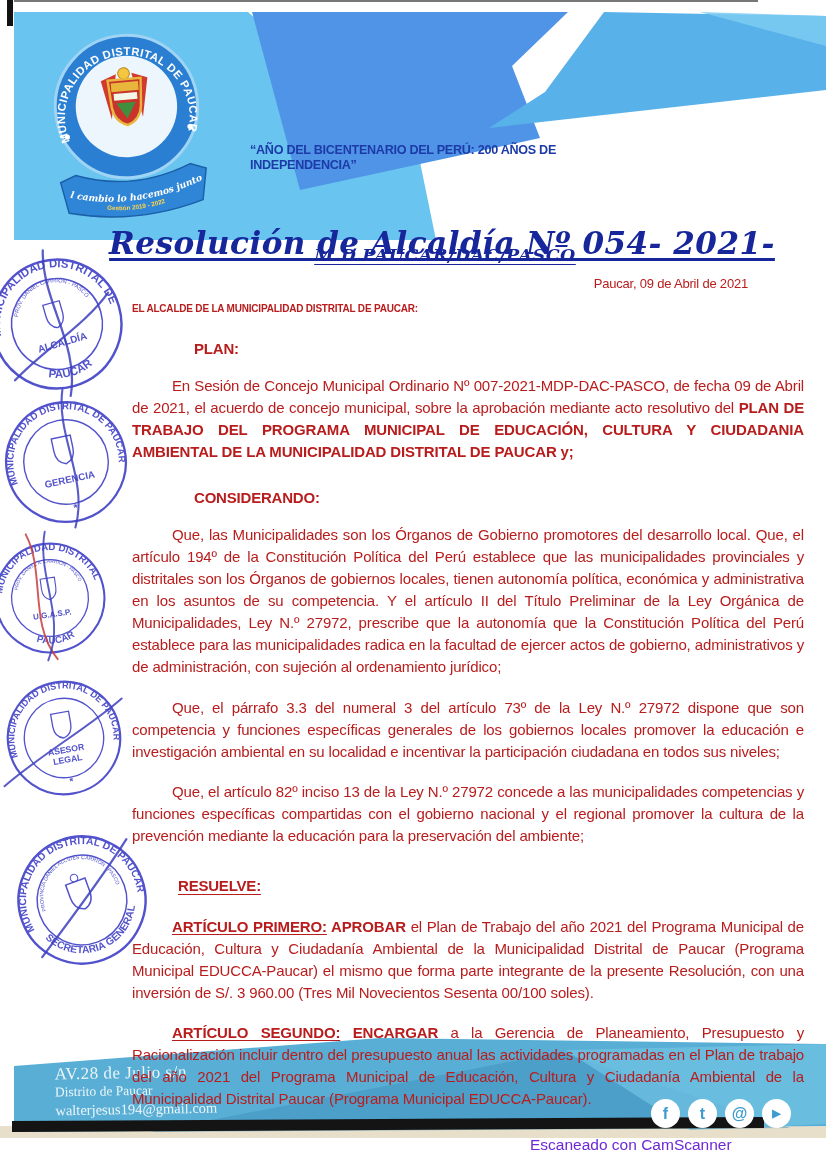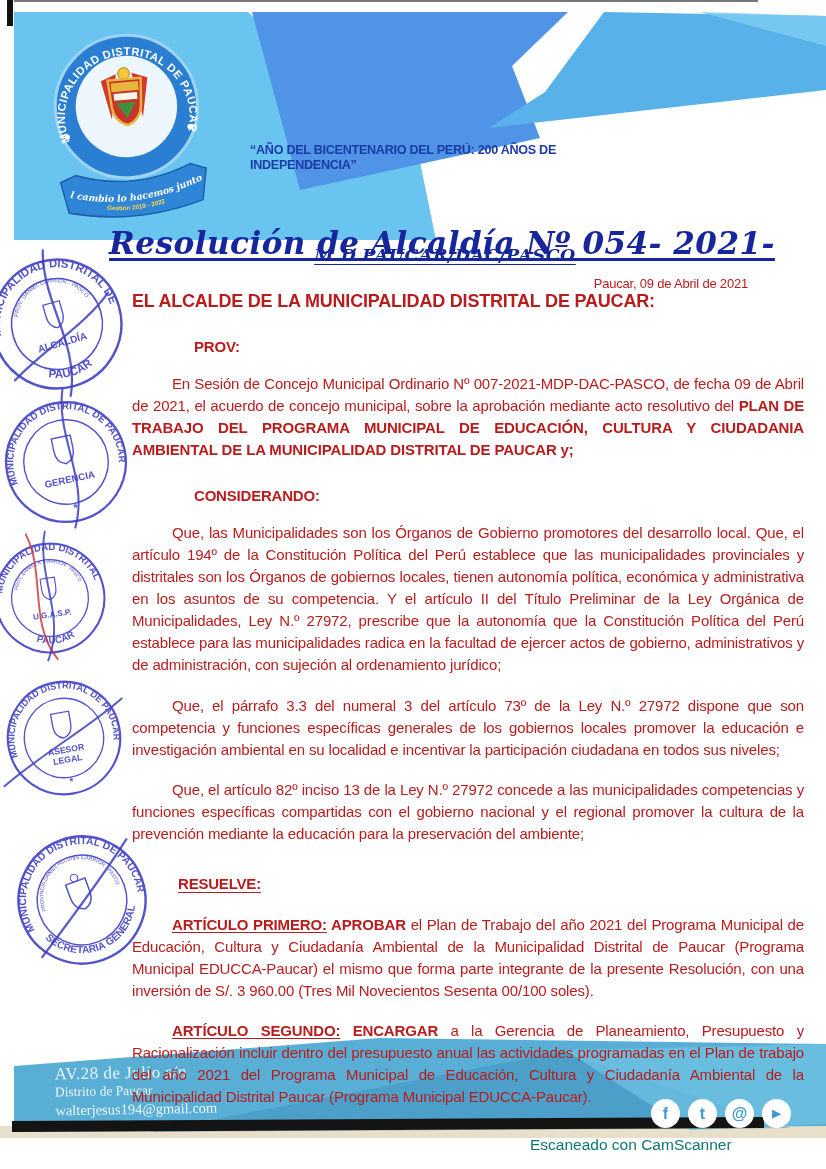--- a/index.html
+++ b/index.html
@@ -22,21 +22,21 @@
   .title{position:absolute;left:84px;right:26px;top:202px;text-align:center;
          font-family:"DejaVu Serif",serif;font-style:italic;font-weight:700;font-size:31px;
          color:#17279b;text-decoration:underline;text-decoration-thickness:2.5px;text-underline-offset:4px;
          letter-spacing:.5px;z-index:2;margin-top:23px;}
   .subtitle{position:absolute;left:90px;right:26px;top:245px;text-align:center;
          font-family:"DejaVu Serif",serif;font-style:italic;font-weight:700;font-size:17.5px;
          color:#17279b;text-decoration:underline;text-underline-offset:3px;letter-spacing:.5px;z-index:2;}
   
   .body{position:absolute;left:132px;top:276px;width:672px;color:#b91c1c;z-index:4;}
   .date{text-align:right;padding-right:56px;font-size:13px;letter-spacing:-.2px;}
-  .addressee{margin-top:0;font-size:18px;font-weight:700;letter-spacing:-.2px;}
+  .addressee{margin-top:12px;font-size:10px;font-weight:700;letter-spacing:-.2px;}
   .sechead{margin:26px 0 0 62px;font-size:15px;font-weight:700;letter-spacing:-.2px;}
   .sechead.u{text-decoration:underline;text-underline-offset:3px;margin-left:46px;}
   .para{margin:18px 0 0 0;font-size:15px;line-height:1.47;text-align:justify;text-indent:40px;
         letter-spacing:-.15px;}
   .para+.para{}
   .b{font-weight:700;}
   .u{text-decoration:underline;text-underline-offset:2px;}
   
   .stamp{position:absolute;z-index:2;opacity:.92;overflow:visible;}
   .sc{fill:none;stroke:#4444c8;stroke-width:2.6;}
@@ -47,21 +47,21 @@
   
   .address{position:absolute;left:55px;top:1062px;z-index:3;color:rgba(255,255,255,.88);
            font-family:"Liberation Serif",serif;transform:rotate(-1deg);line-height:1.25;}
   .address .l1{font-size:17px;letter-spacing:.5px;}
   .address .l2{font-size:13.5px;}
   .address .l3{font-size:14.5px;}
   .social{position:absolute;top:1099px;left:651px;display:flex;gap:8px;z-index:3;}
   .sicon{width:29px;height:29px;border-radius:50%;background:#ffffff;color:#3d9bd0;
          display:flex;align-items:center;justify-content:center;font-weight:700;font-size:16px;}
   .sicon.play{font-size:11px;}
-  .scan-note{position:absolute;left:530px;top:1136px;font-size:15.5px;color:#0f766e;z-index:3;
+  .scan-note{position:absolute;left:530px;top:1136px;font-size:15.5px;color:#6d28d9;z-index:3;
              font-family:"Liberation Sans",sans-serif;}
 </style>
 </head>
 <body>
 
 <div id="page">
 
   <div class="top-hairline"></div>
   <div class="corner-tick"></div>
 
@@ -188,21 +188,21 @@
     <text class="st" font-size="11" font-weight="700"><textPath href="#s4b" startOffset="50%" text-anchor="middle">SECRETARIA GENERAL</textPath></text>
     <path d="M64,54 h22 v15 q0,13 -11,16 q-11,-3 -11,-16 Z" fill="none" stroke="#4444c8" stroke-width="1.6"></path>
     <circle cx="75" cy="50" r="4" fill="none" stroke="#4444c8" stroke-width="1.2"></circle>
     <path class="sig" d="M14,118 C 54,92 106,58 142,30"></path>
   </svg>
 
   <div class="body">
     <div class="date">Paucar, 09 de Abril de 2021</div>
     <div class="addressee">EL ALCALDE  DE LA MUNICIPALIDAD DISTRITAL DE PAUCAR:</div>
 
-    <div class="sechead">PROV:</div>
+    <div class="sechead">PLAN:</div>
     <p class="para"><span>En Sesión de Concejo Municipal Ordinario Nº 007-2021-MDP-DAC-PASCO, de fecha 09 de Abril de 2021,  el acuerdo de concejo municipal, sobre la aprobación mediante acto resolutivo del </span><span class="b">PLAN DE TRABAJO DEL PROGRAMA MUNICIPAL DE EDUCACIÓN, CULTURA Y CIUDADANIA AMBIENTAL DE LA MUNICIPALIDAD DISTRITAL DE PAUCAR y;</span></p>
 
     <div class="sechead">CONSIDERANDO:</div>
     <p class="para">Que, las Municipalidades son los Órganos de Gobierno promotores del desarrollo local. Que, el artículo 194º de la Constitución Política del Perú establece que las municipalidades provinciales y distritales son los Órganos de gobiernos locales, tienen autonomía política, económica y administrativa en los asuntos de su competencia. Y el artículo II del Título Preliminar de la Ley Orgánica de Municipalidades, Ley N.º 27972, prescribe que la autonomía que la Constitución Política del Perú establece para las municipalidades radica en la facultad de ejercer actos de gobierno, administrativos y de administración, con sujeción al ordenamiento jurídico;</p>
     <p class="para">Que, el párrafo 3.3 del numeral 3 del artículo 73º de la Ley N.º 27972 dispone que son competencia y funciones específicas generales de los gobiernos locales promover la educación e investigación ambiental en su localidad e incentivar la participación ciudadana en todos sus niveles;</p>
     <p class="para">Que, el artículo 82º inciso 13 de la Ley N.º 27972 concede a las municipalidades competencias y funciones específicas compartidas con el gobierno nacional y el regional promover la cultura de la prevención mediante la educación para la preservación del ambiente;</p>
 
     <div class="sechead u" style="margin-top:30px;">RESUELVE:</div>
     <p class="para" style="margin-top:22px;"><span class="b u">ARTÍCULO PRIMERO:</span><span class="b"> APROBAR</span><span> el Plan de Trabajo del año 2021 del Programa Municipal de Educación, Cultura y Ciudadanía Ambiental de la Municipalidad Distrital de Paucar (Programa Municipal EDUCCA-Paucar) el mismo que forma parte integrante de la presente Resolución, con una inversión de S/. 3 960.00 (Tres Mil Novecientos Sesenta 00/100 soles).</span></p>
     <p class="para"><span class="b u">ARTÍCULO SEGUNDO:</span><span class="b"> ENCARGAR</span><span> a la Gerencia de Planeamiento, Presupuesto y Racionalización incluir dentro del presupuesto anual las actividades programadas en el Plan de trabajo del año 2021 del Programa Municipal de Educación, Cultura y Ciudadanía Ambiental de la Municipalidad Distrital Paucar (Programa Municipal EDUCCA-Paucar).</span></p>

